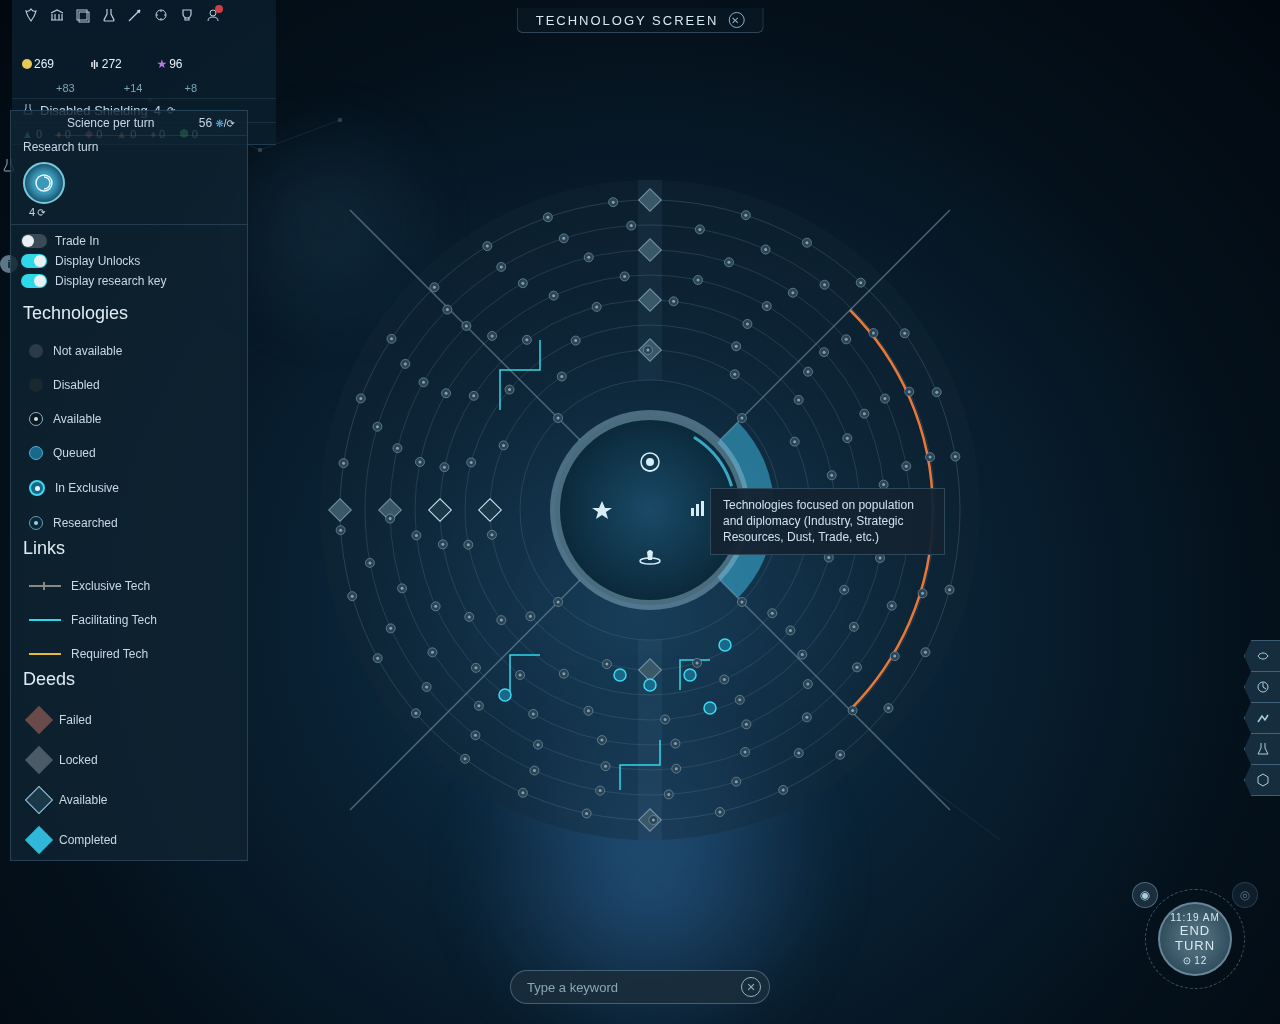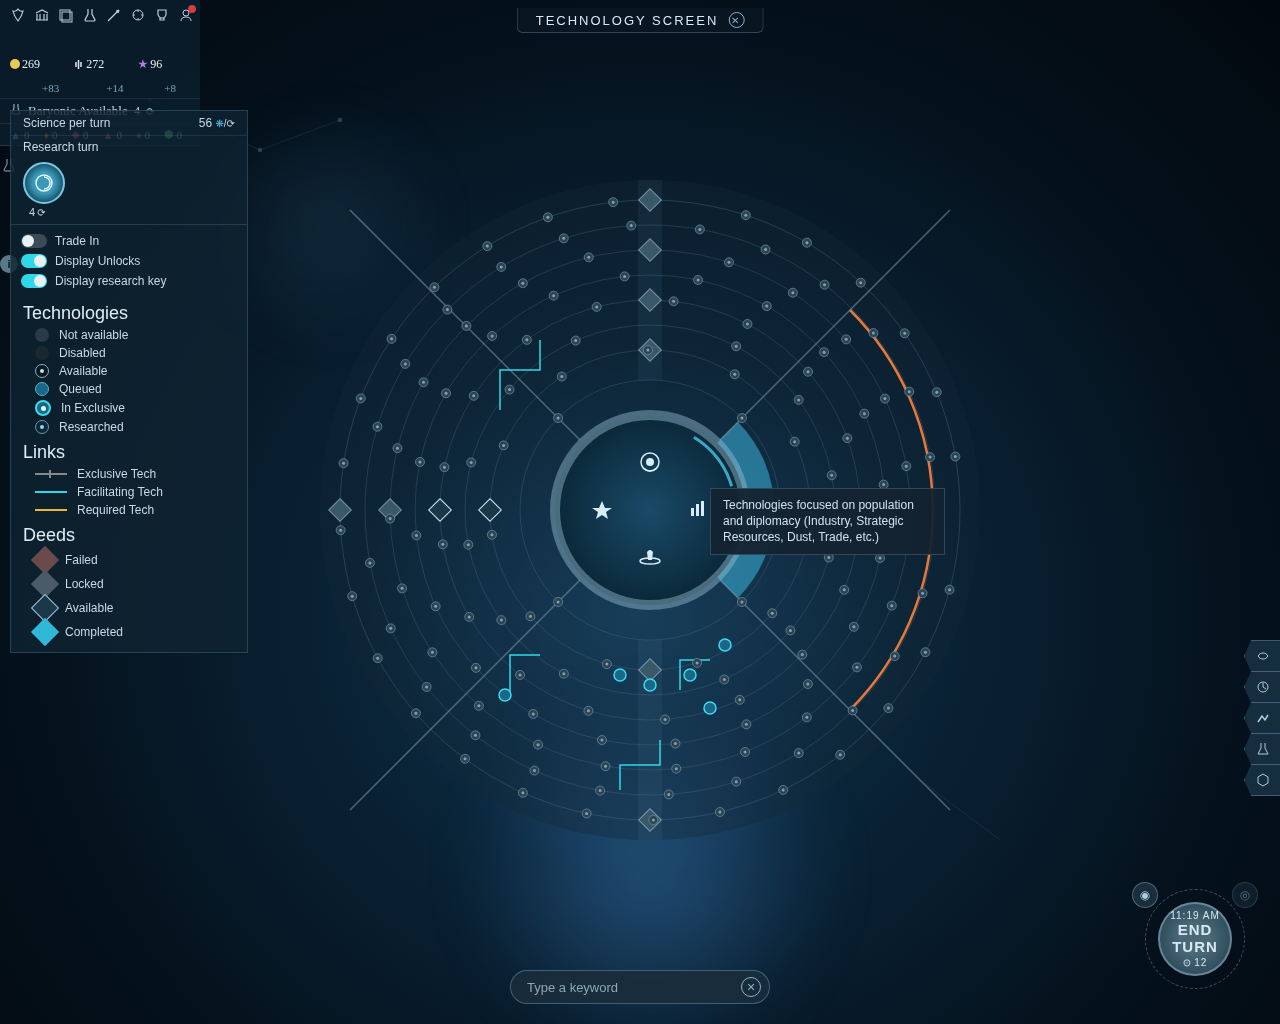--- a/index.html
+++ b/index.html
@@ -14,24 +14,23 @@
 }
 
 .nebula {
   position: absolute; pointer-events: none;
 }
 .nebula.n1 { left: 450px; top: 700px; width: 400px; height: 350px; background: radial-gradient(circle, rgba(80,160,240,0.35) 0%, transparent 70%); filter: blur(30px); }
 .nebula.n2 { left: 200px; top: 100px; width: 250px; height: 250px; background: radial-gradient(circle, rgba(90,170,220,0.12) 0%, transparent 70%); filter: blur(25px); }
 
 
 .topbar {
-  position: absolute; top: 0; left: 0; width: 200px;
+  position: absolute; top: 0; left: 12px; width: 264px;
   background: rgba(10,30,45,0.85);
   border-bottom: 1px solid rgba(90,130,160,0.3);
-  font-family: Liberation Serif, serif;
 }
 .menu-icons {
   display: flex; gap: 8px; padding: 6px 10px; align-items: center;
 }
 .menu-icons .ico { width: 18px; height: 18px; color: #b8d0e0; cursor: pointer; display:flex; align-items:center; justify-content:center; }
 .menu-icons .ico.alert::after { content:""; position:absolute; width:8px; height:8px; background:#d04040; border-radius:50%; margin-left:12px; margin-top:-12px; }
 .resources {
   display: flex; gap: 14px; padding: 4px 10px; font-size: 12px; align-items:center;
 }
 .res { display: flex; align-items: center; gap: 2px; }
@@ -68,21 +67,21 @@
 
 
 .sidebar {
   position: absolute; top: 110px; left: 10px; width: 238px;
   background: rgba(15,35,50,0.82);
   border: 1px solid rgba(90,130,160,0.35);
   font-size: 12px;
   padding-bottom: 8px;
 }
 .sidebar .row { padding: 5px 12px; display:flex; justify-content:space-between; align-items:center; }
-.sidebar .spt { border-bottom: 1px solid rgba(90,130,160,0.2); }
+.sidebar .spt { border-bottom: 1px solid rgba(90,130,160,0.2); margin-left: 44px; }
 .sidebar .q-label { padding: 4px 12px; }
 .queue-slot {
   margin: 4px 12px 2px; width:42px; height:42px; border-radius:50%;
   background: radial-gradient(circle, #3a98b8 40%, #1a5870 70%);
   border:2px solid #7ac8e0; display:flex; align-items:center; justify-content:center;
   color:#e8f8ff;
 }
 .queue-turns { padding: 0 18px 6px; font-size:11px; display:flex; align-items:center; gap:2px; }
 .toggles { border-top: 1px solid rgba(90,130,160,0.3); padding: 6px 10px; }
 .toggle { display:flex; align-items:center; gap:8px; padding:3px 0; }
@@ -90,21 +89,21 @@
   width:26px; height:14px; border-radius:7px; position:relative;
 }
 .toggle .sw::after {
   content:""; position:absolute; width:12px; height:12px; border-radius:50%; top:1px; background:#e8f0f4;
 }
 .toggle .sw.off { background:#3a4a56; }
 .toggle .sw.off::after { left:1px; }
 .toggle .sw.on { background:#2fd8e8; }
 .toggle .sw.on::after { right:1px; }
 .section-h { font-size:18px; color:#e0ecf4; padding: 6px 12px 2px; font-weight:300; }
-.legend-item { display:flex; align-items:center; gap:10px; padding:2px 24px; }
+.legend-item { display:flex; align-items:center; gap:10px; padding:2px 18px;margin-top:16px; }
 .legend-dot {
   width:14px; height:14px; border-radius:50%; display:flex; align-items:center; justify-content:center;
 }
 .legend-dot.na { background:#2a3a46; }
 .legend-dot.dis { background:#1a2830; }
 .legend-dot.av { background:#0a1820; border:1px solid #8ab0c0; }
 .legend-dot.av::after { content:""; width:4px; height:4px; background:#c8e0f0; border-radius:50%; }
 .legend-dot.qu { background:#1a6888; border:1px solid #4ab0d8; }
 .legend-dot.ip { background:#1a6888; border:2px solid #3fd8f0; width:16px; height:16px; }
 .legend-dot.ip::after { content:""; width:5px; height:5px; background:#e8f8ff; border-radius:50%; }
@@ -188,21 +187,21 @@
 .et-ring {
   position:absolute; width:100px; height:100px; border:1px dashed rgba(150,180,200,0.4); border-radius:50%;
 }
 .et-core {
   width:74px; height:74px; border-radius:50%;
   background: radial-gradient(circle, #4a6878 30%, #2a4858 80%);
   border:2px solid rgba(160,190,210,0.5);
   display:flex; flex-direction:column; align-items:center; justify-content:center;
   font-size:10px; color:#d8e8f0; letter-spacing:1px; cursor:pointer;
 }
-.et-core .big { font-size:15px; font-weight:700; }
+.et-core .big { font-size:13px; font-weight:400; }
 .et-core .turns { display:flex; align-items:center; gap:2px; font-size:10px; margin-top:2px; }
 .et-side {
   position:absolute; width:26px; height:26px; border-radius:50%;
   background:rgba(30,50,65,0.9); border:1px solid rgba(120,160,190,0.5);
   display:flex; align-items:center; justify-content:center; font-size:12px; color:#a8d0e0;
 }
 .et-side.l { left:-8px; top:-2px; }
 .et-side.r { right:-8px; top:-2px; opacity:0.5; }
 
 
@@ -291,21 +290,21 @@
       <span class="val">96</span>
       <span class="delta">+8</span>
     </div>
   </div>
   <div class="current-research">
     <span class="flask">
       <svg width="12" height="12" viewBox="0 0 12 12">
           <path d="M4 1v4l-2 5c0 1 1 1 1 1h6s1 0 1-1l-2-5V1" fill="none" stroke="#a8c8d8" stroke-width="1"></path>
         </svg>
     </span>
-    <span>Baryonic Available</span>
+    <span>Disabled Shielding</span>
     <span>4</span>
     <span style="font-size:10px">⟳</span>
   </div>
   <div class="fids-row">
     <div class="f">
         <span style="color:#58b8e8">▲</span>
         <span>0</span>
       </div>
     <div class="f">
         <span style="color:#e87848">♦</span>

